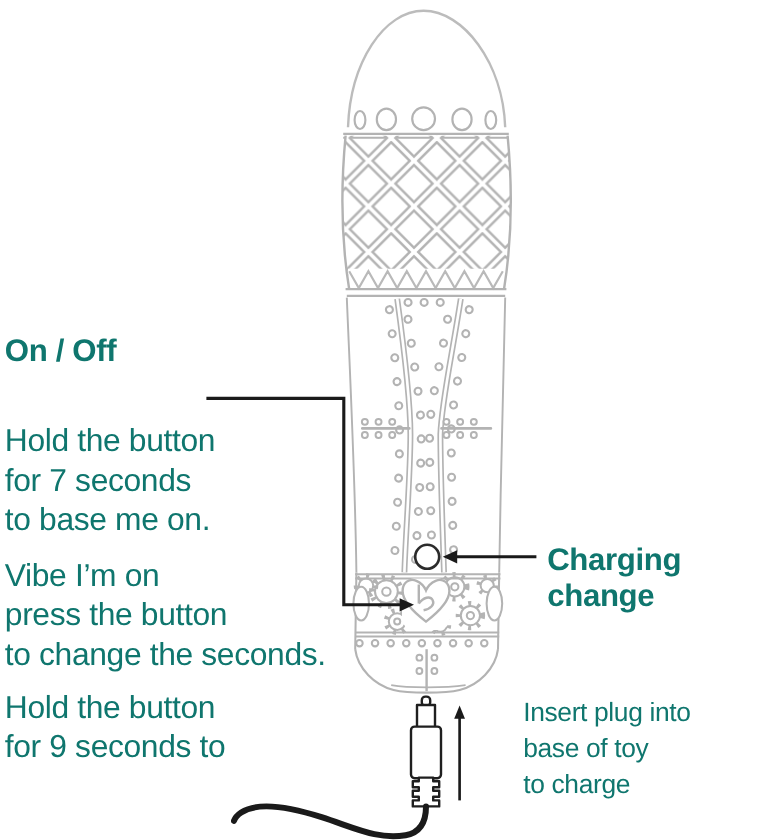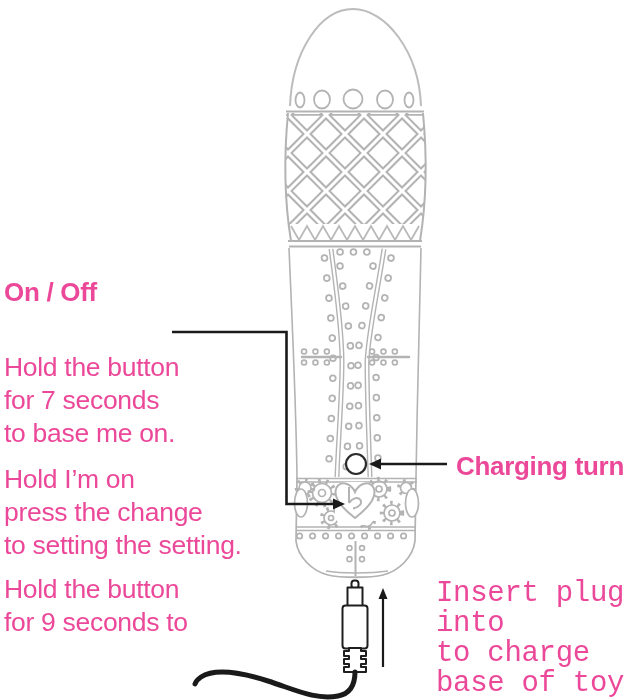--- a/index.html
+++ b/index.html
@@ -1,26 +1,26 @@
 <!DOCTYPE html>
 <html><head>
 <meta charset="utf-8">
 <style>
   html,body{margin:0;padding:0;background:#fff;}
   #stage{
     position:relative;width:631px;height:700px;background:#ffffff;overflow:hidden;
-    font-family:"Liberation Sans","DejaVu Sans",sans-serif;color:#ec4899;
+    font-family:"Liberation Sans","DejaVu Sans",sans-serif;color:#0f766e;
   }
   .txt{position:absolute;letter-spacing:-0.3px;}
   #heading{left:4px;top:276px;font-size:26px;line-height:33px;font-weight:bold;}
   #step-on{left:4px;top:351px;font-size:26.5px;line-height:33px;}
   #step-change{left:4px;top:463px;font-size:26.5px;line-height:33px;}
   #step-off{left:4px;top:573px;font-size:26.5px;line-height:33px;}
   #charging-label{left:456px;top:451px;font-size:26px;line-height:30px;font-weight:bold;}
-  #charge-instr{left:436px;top:579px;font-size:29px;line-height:30px;font-family:Liberation Mono, monospace;}
+  #charge-instr{left:436px;top:579px;font-size:22px;line-height:30px;}
   svg{position:absolute;left:0;top:0;}
 </style>
 </head>
 <body>
 
 <div id="stage">
 
   <svg width="631" height="700" viewBox="0 0 631 700">
     <defs>
       <pattern id="lat" width="38" height="38" patternUnits="userSpaceOnUse" patternTransform="translate(288,115)">
@@ -162,31 +162,31 @@
     <div>On / Off</div>
   </div>
 
   <div id="step-on" class="txt">
     <div>Hold the button</div>
     <div>for 7 seconds</div>
     <div>to base me on.</div>
   </div>
 
   <div id="step-change" class="txt">
-    <div>Hold I’m on</div>
-    <div>press the change</div>
-    <div>to setting the setting.</div>
+    <div>Vibe I’m on</div>
+    <div>press the button</div>
+    <div>to change the seconds.</div>
   </div>
 
   <div id="step-off" class="txt">
     <div>Hold the button</div>
     <div>for 9 seconds to</div>
   </div>
 
-  <div id="charging-label" class="txt">Charging turn</div>
+  <div id="charging-label" class="txt">Charging change</div>
 
   <div id="charge-instr" class="txt">
     <div>Insert plug into</div>
+    <div>base of toy</div>
     <div>to charge</div>
-    <div>base of toy</div>
   </div>
 
 </div>
 
 </body></html>

